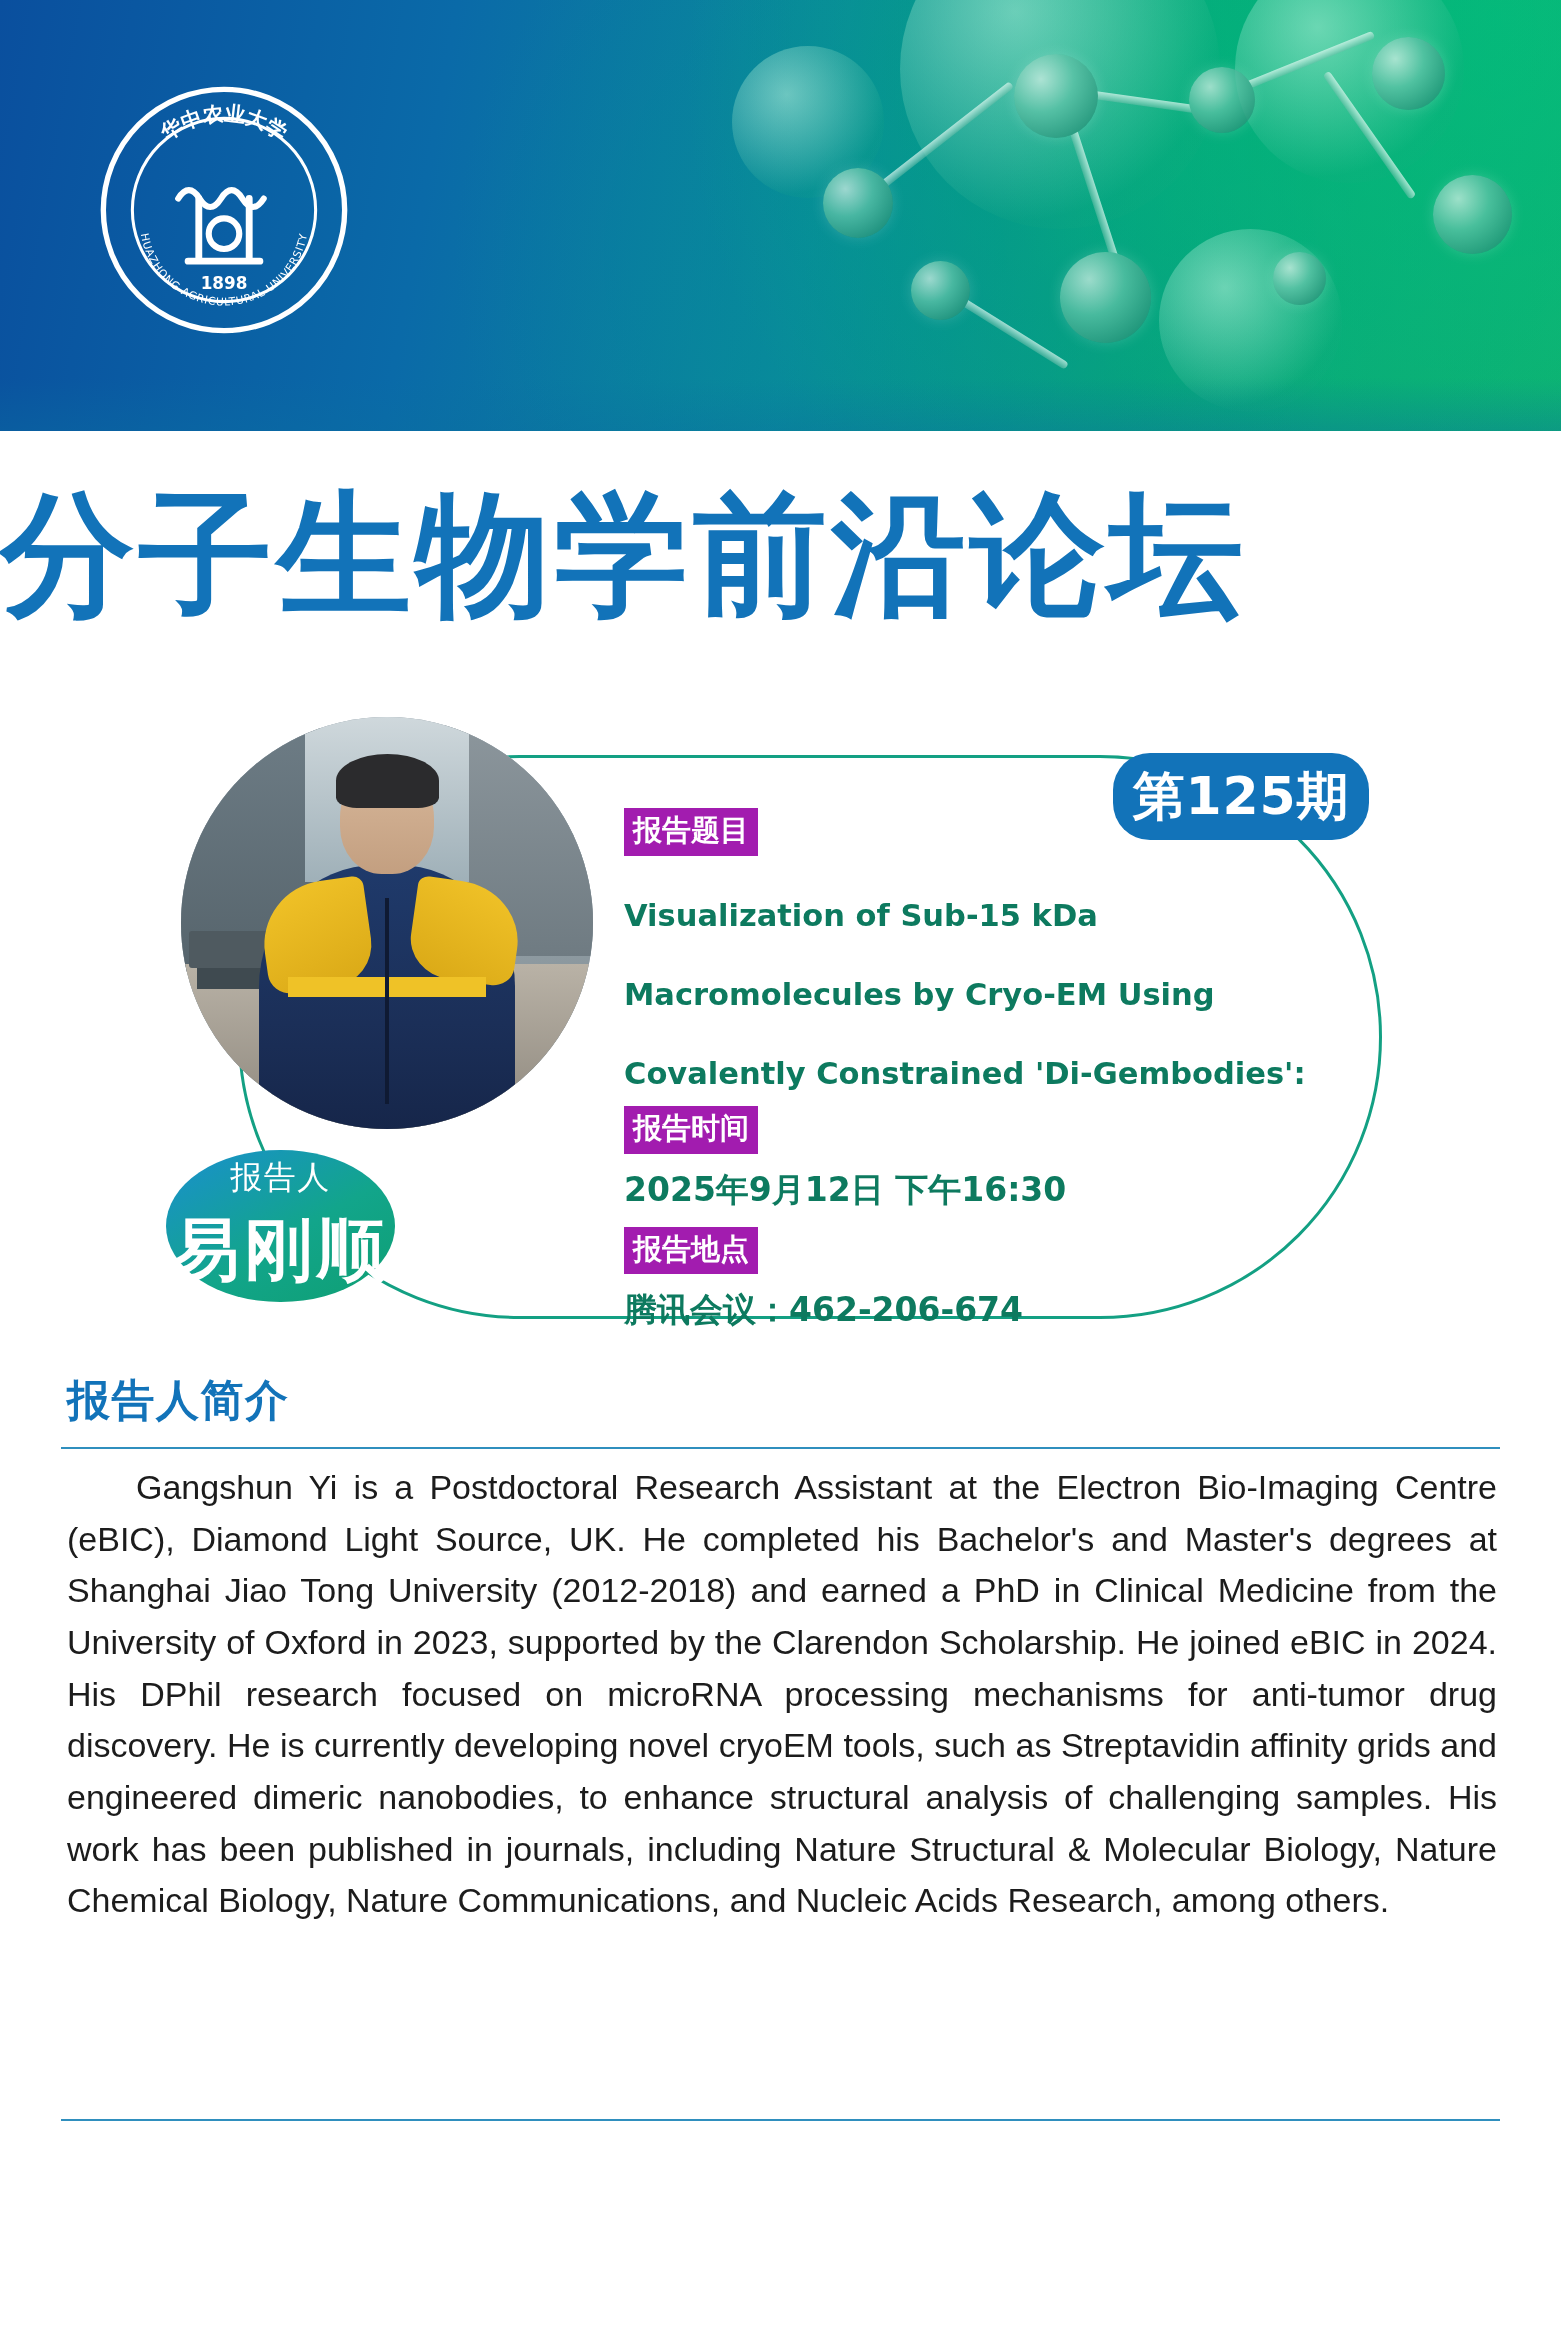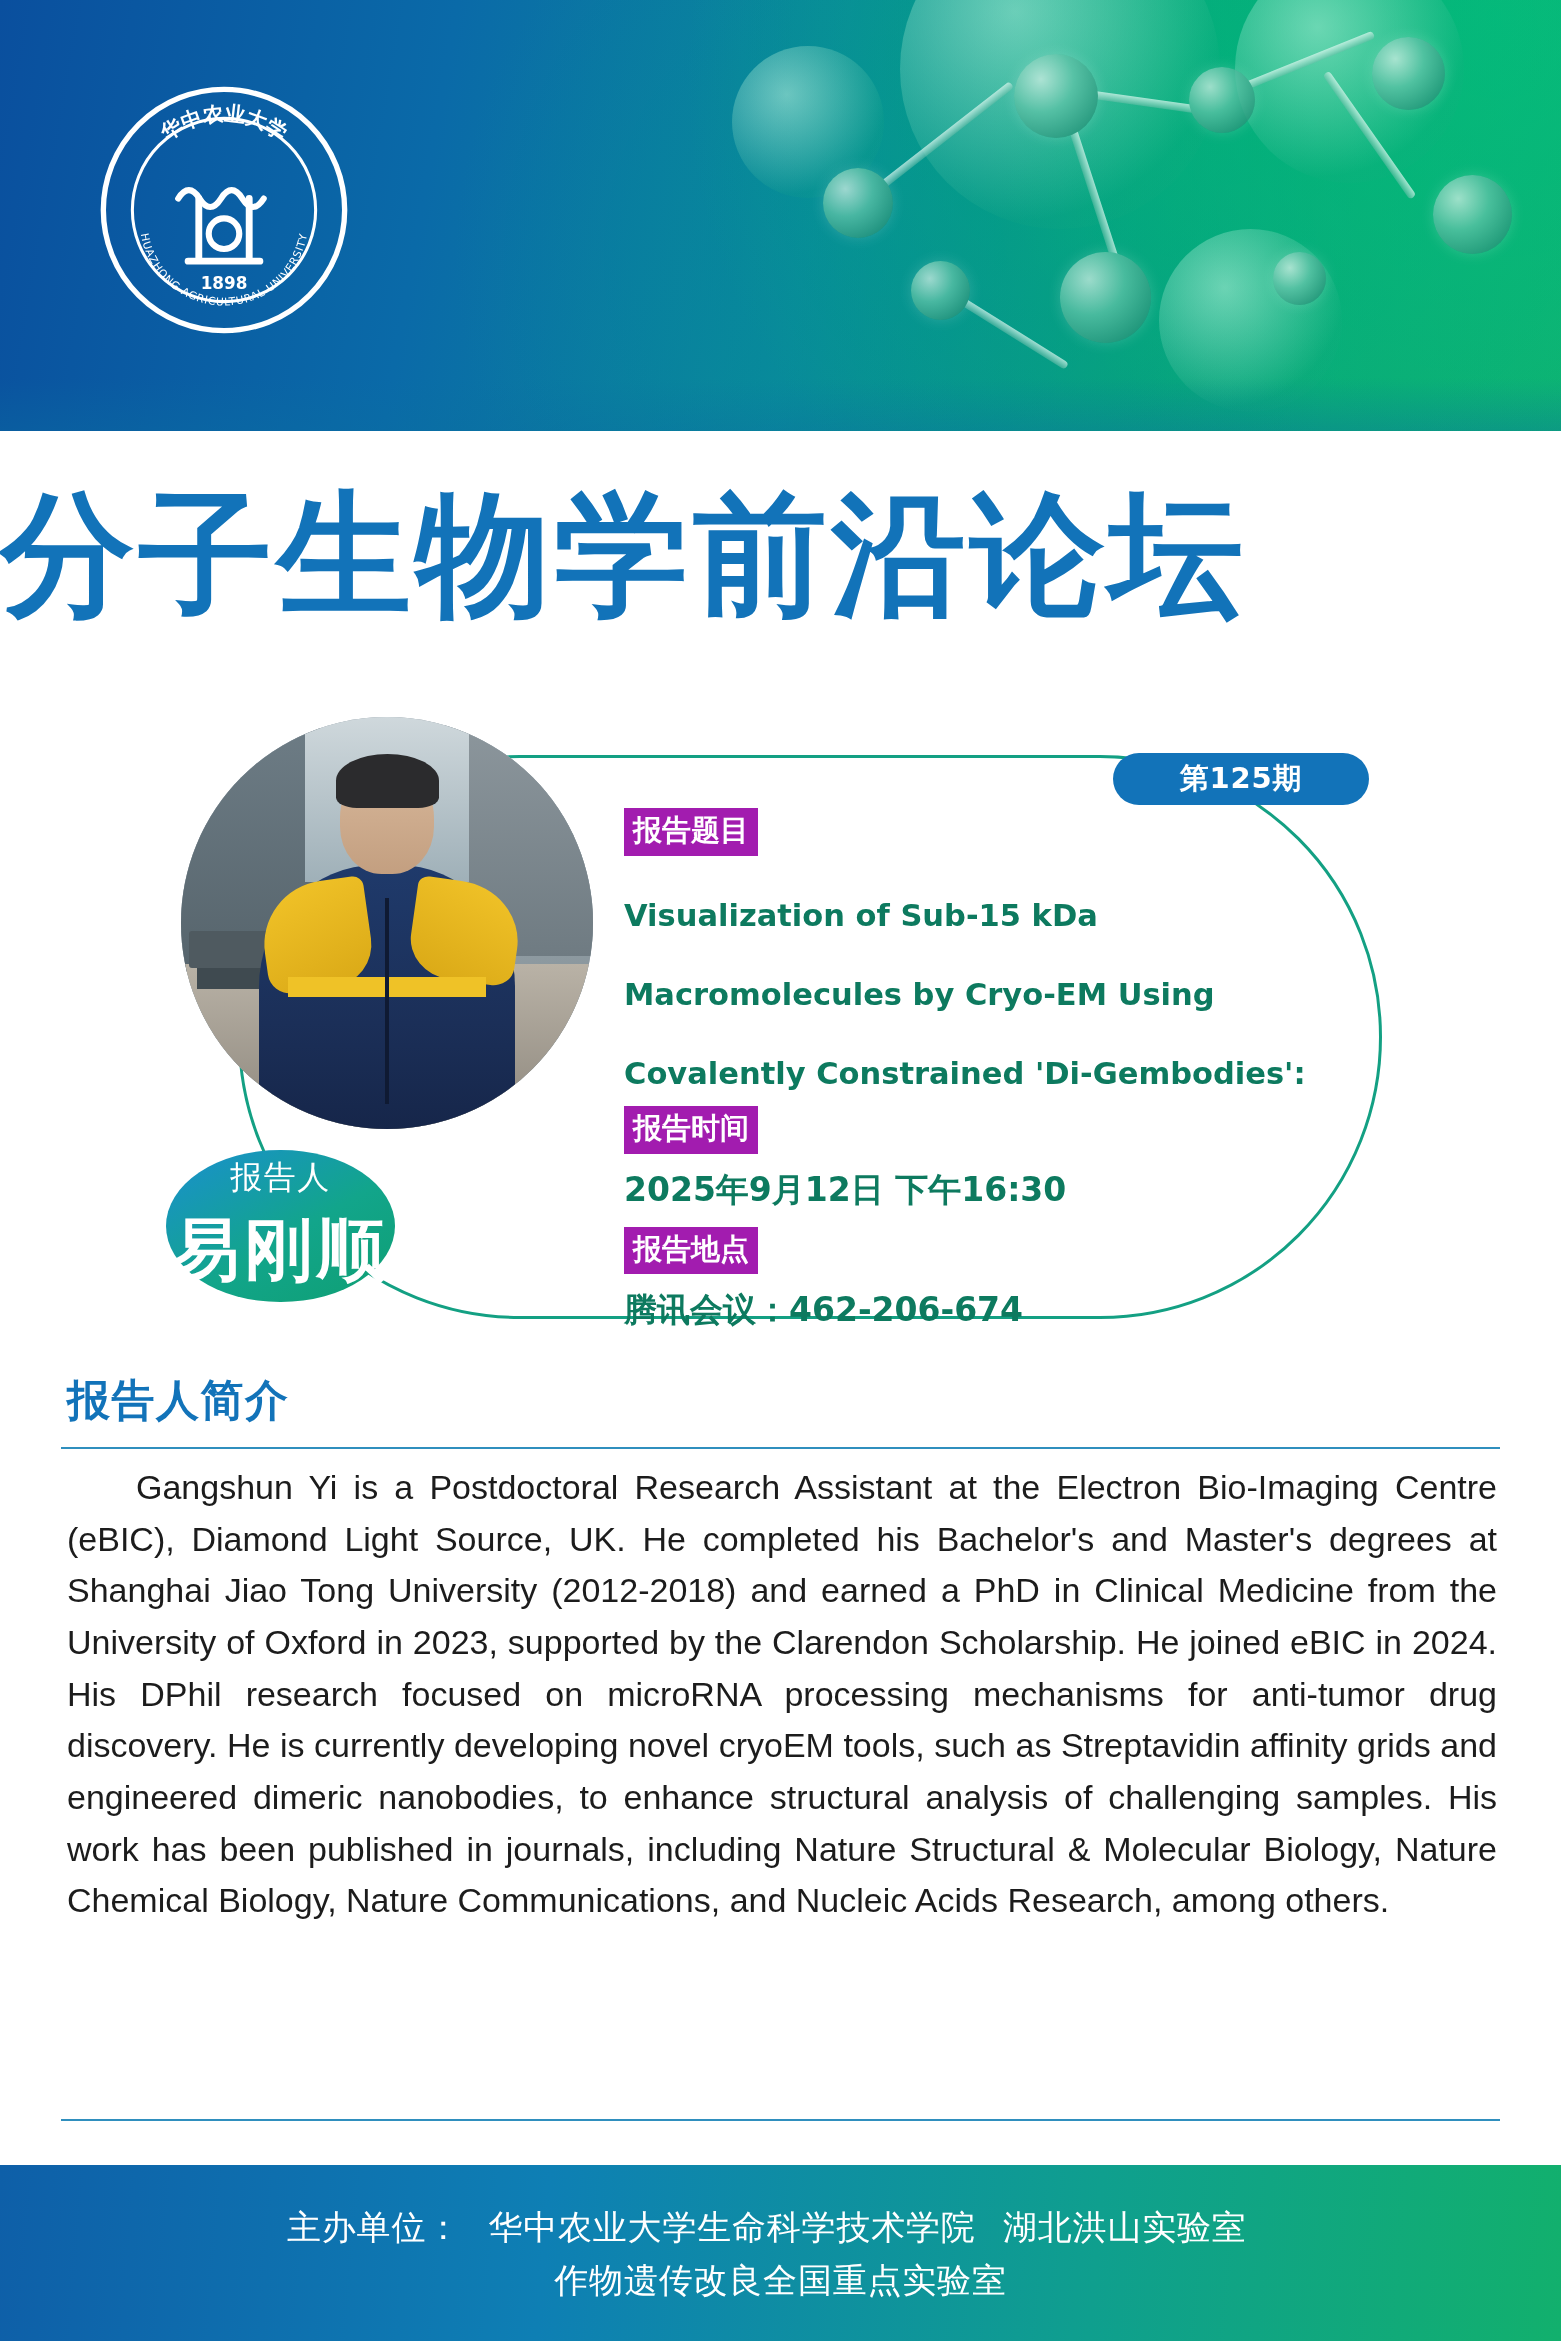--- a/index.html
+++ b/index.html
@@ -106,24 +106,24 @@
     background:linear-gradient(150deg,#1a8fd0 0%, #12a58b 55%, #0f9f72 100%);
     color:#ffffff; text-align:center;
     display:flex; flex-direction:column; justify-content:center; align-items:center;
     font-family:"DejaVu Sans", sans-serif;
   }
   .speaker-badge .lbl { font-size:32px; font-weight:normal; letter-spacing:1.5px; }
   .speaker-badge .nm { font-size:68px; font-weight:bold; letter-spacing:4.6px; margin-top:4.6px; }
 
   .issue-badge {
     position:absolute; left:1113px; top:753px;
-    width:256px; height:52px; border-radius:37px;
+    width:256px; height:87px; border-radius:37px;
     background:#1273b9; color:#ffffff;
     display:flex; justify-content:center; align-items:center;
-    font-size:29px; font-weight:bold; letter-spacing:0.8px;
+    font-size:52px; font-weight:bold; letter-spacing:0.8px;
     font-family:"DejaVu Sans", sans-serif;
   }
 
   .card-fields { position:absolute; left:624px; top:808px; width:732px; }
   .field-label {
     display:inline-block;
     background:#a21caf; color:#ffffff;
     font-size:29px; font-weight:bold;
     padding:3px 9.1px 4.6px 9.1px;
     font-family:"DejaVu Sans", sans-serif;
@@ -264,21 +264,15 @@
     <div class="gap"></div>
     <span class="field-label">报告地点</span>
     <div class="field-value">腾讯会议：462-206-674</div>
   </div>
 
   <div class="bio-heading">报告人简介</div>
   <div class="rule rule-top"></div>
   <div class="bio-text"><span class="indent"></span><span>Gangshun Yi is a Postdoctoral Research Assistant at the Electron Bio-Imaging Centre (eBIC), Diamond Light Source, UK. He completed his Bachelor's and Master's degrees at Shanghai Jiao Tong University (2012-2018) and earned a PhD in Clinical Medicine from the University of Oxford in 2023, supported by the Clarendon Scholarship. He joined eBIC in 2024. His DPhil research focused on microRNA processing mechanisms for anti-tumor drug discovery. He is currently developing novel cryoEM tools, such as Streptavidin affinity grids and engineered dimeric nanobodies, to enhance structural analysis of challenging samples. His work has been published in journals, including Nature Structural &amp; Molecular Biology, Nature Chemical Biology, Nature Communications, and Nucleic Acids Research, among others.</span></div>
   <div class="rule rule-bot"></div>
 
-  <div class="footer">
-    <div class="l1">
-      <span>主办单位：</span><span>华中农业大学生命科学技术学院</span><span>湖北洪山实验室</span>
-    </div>
-    <div class="l2">作物遗传改良全国重点实验室</div>
-  </div>
 
 </div>
 
 
 </body></html>

